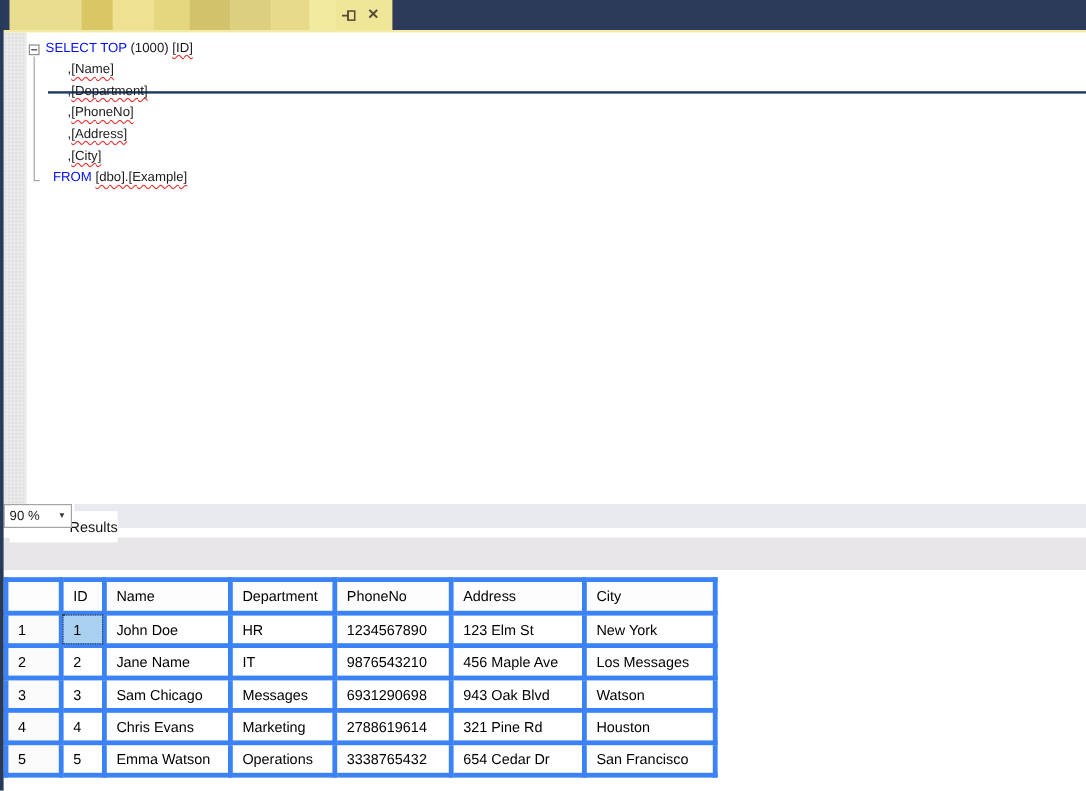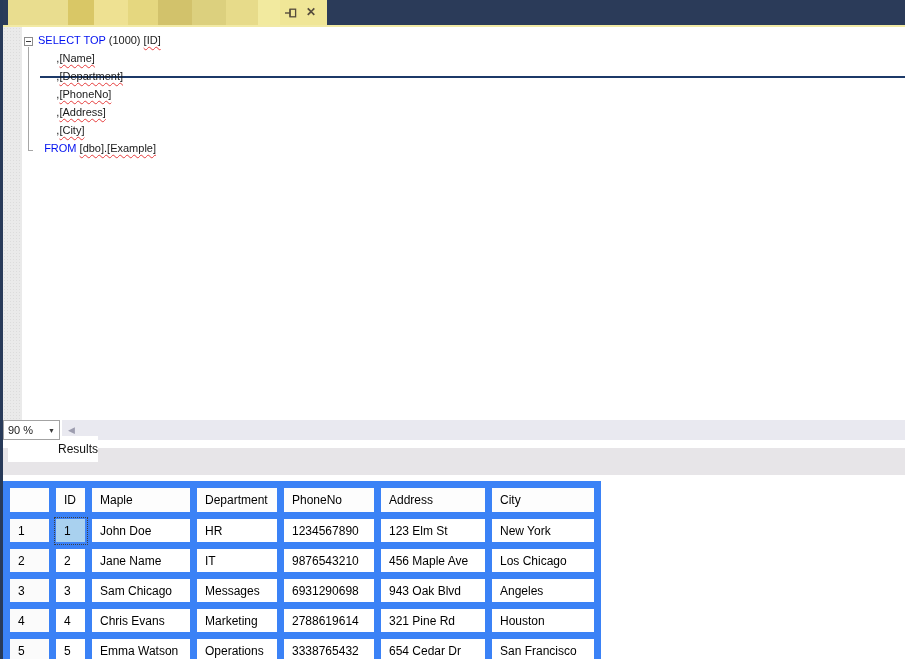--- a/index.html
+++ b/index.html
@@ -40,28 +40,28 @@
       display:flex;align-items:center;padding-left:4px;z-index:3;}
   #zoom-caret{position:absolute;right:4px;top:6px;font-size:7px;color:#3a3a3a;line-height:8px;}
   #hscrollbar{position:absolute;left:62px;top:420px;width:843px;height:20px;background:#e9e9f0;
       display:flex;align-items:center;}
   #scroll-left{margin-left:6px;font-size:9px;color:#9d9daf;line-height:20px;}
 
   
   #pane-tabs{position:absolute;left:3px;top:448px;width:902px;height:27px;background:#e7e5e8;}
   .rtab{position:absolute;display:flex;align-items:center;gap:7px;box-sizing:border-box;
       font-size:12px;color:#111;}
-  #tab-results{left:8px;top:436px;width:90px;height:26px;background:#fff;padding-left:16px;gap:34px;}
+  #tab-results{left:8px;top:426px;width:90px;height:26px;background:#fff;padding-left:16px;gap:34px;}
   #tab-messages{left:98px;top:451px;width:97px;height:24px;background:#eceaed;padding-left:8px;margin-top:48px;}
   .rtab svg{display:block;}
 
   
   #grid{position:absolute;left:3px;top:481px;border-collapse:collapse;table-layout:fixed;
       font-size:12px;color:#000;background:#fff;}
-  #grid th,#grid td{border:7px solid #3b82f6;padding:0 2px 0 8px;text-align:left;
+  #grid th,#grid td{border:4px solid #3b82f6;padding:0 2px 0 8px;text-align:left;
       font-weight:normal;overflow:hidden;white-space:nowrap;}
   #grid thead th{height:24px;background:#fdfdfd;}
   #grid tbody th,#grid tbody td{height:23px;}
   .rowhdr{background:#fbfbfb;}
   .sel{background:#a9d1ef;outline:1px dotted #3f3f3f;outline-offset:-2px;}
 </style>
 </head>
 <body>
 
 <div id="screen">
@@ -137,21 +137,21 @@
         <col style="width:105px">
       <col style="width:87px">
         <col style="width:97px">
         <col style="width:111px">
         <col style="width:109px">
     </colgroup>
     <thead>
         <tr>
           <th class="rowhdr"></th>
           <th>ID</th>
-          <th>Maple</th>
+          <th>Name</th>
           <th>Department</th>
           <th>PhoneNo</th>
           <th>Address</th>
           <th>City</th>
         </tr>
       </thead>
     <tbody>
         <tr>
           <th class="rowhdr">1</th>
           <td class="sel">1</td>
@@ -161,30 +161,30 @@
           <td>123 Elm St</td>
           <td>New York</td>
         </tr>
         <tr>
           <th class="rowhdr">2</th>
           <td>2</td>
           <td>Jane Name</td>
           <td>IT</td>
           <td>9876543210</td>
           <td>456 Maple Ave</td>
-          <td>Los Chicago</td>
+          <td>Los Messages</td>
         </tr>
         <tr>
           <th class="rowhdr">3</th>
           <td>3</td>
           <td>Sam Chicago</td>
           <td>Messages</td>
           <td>6931290698</td>
           <td>943 Oak Blvd</td>
-          <td>Angeles</td>
+          <td>Watson</td>
         </tr>
         <tr>
           <th class="rowhdr">4</th>
           <td>4</td>
           <td>Chris Evans</td>
           <td>Marketing</td>
           <td>2788619614</td>
           <td>321 Pine Rd</td>
           <td>Houston</td>
         </tr>

